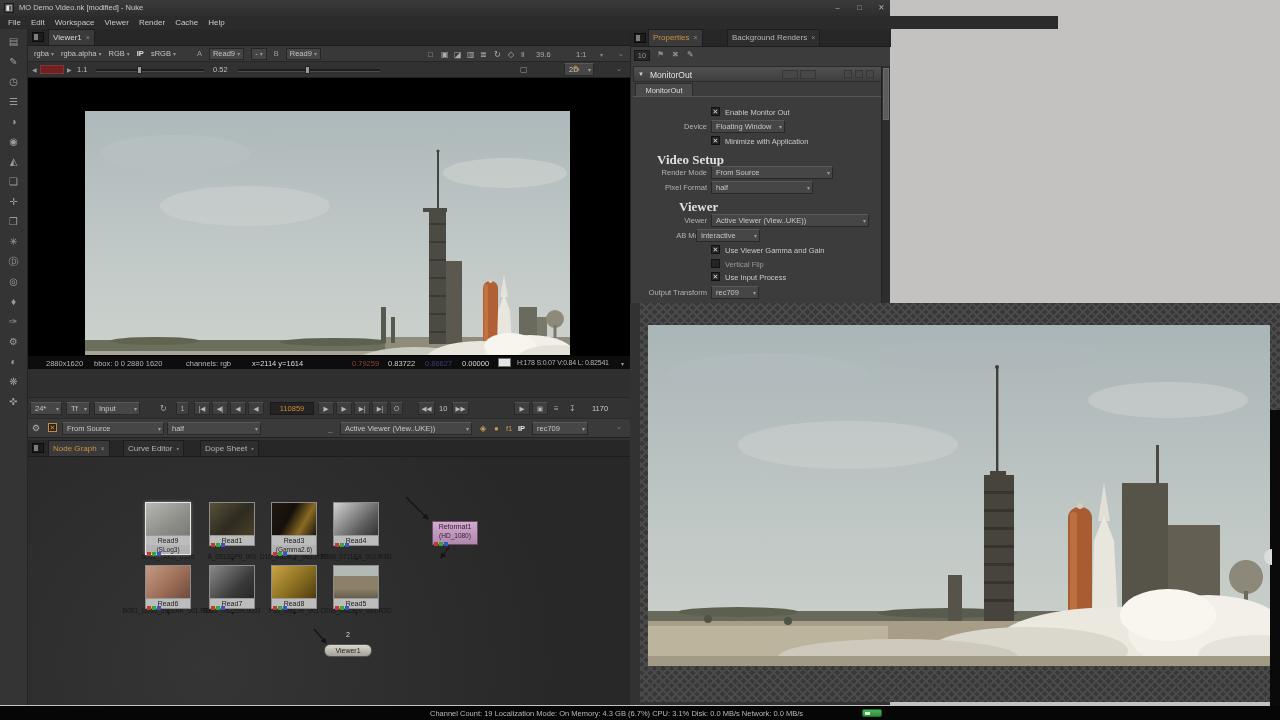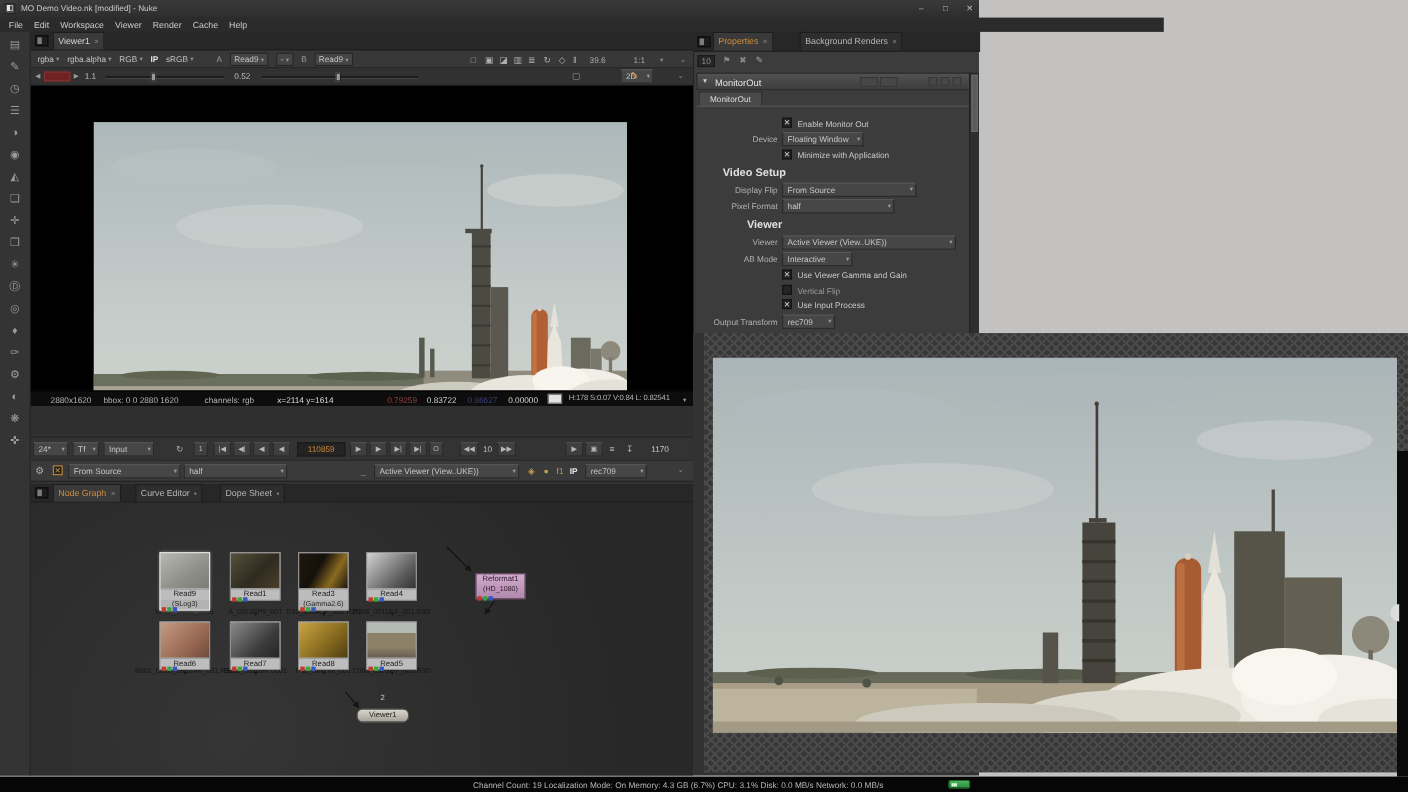--- a/index.html
+++ b/index.html
@@ -23,21 +23,21 @@
   .tab.hot{color:#cf8f3f;}
   .tab.idle{background:#2e2e2e;color:#b5b5b5;}
   .pic{position:absolute;width:12px;height:10px;background:#1c1c1c;border:1px solid #0c0c0c;}
   .pic:before{content:"";position:absolute;left:1px;top:1px;width:4px;height:6px;background:#7d7d7d;}
   .dd{position:absolute;height:13px;background:#464646;border:1px solid #282828;border-top-color:#585858;
       color:#c6c6c6;font-size:7.5px;line-height:11px;padding:0 10px 0 4px;white-space:nowrap;overflow:hidden;}
   .dd .car{position:absolute;right:2px;top:1px;color:#9a9a9a;font-size:6px;font-style:normal;}
   .btn{position:absolute;height:13px;background:#3f3f3f;border:1px solid #292929;border-top-color:#505050;
        color:#b8b8b8;font-size:6.5px;text-align:center;line-height:11px;}
   .lbl{position:absolute;color:#b2b2b2;font-size:7.5px;white-space:nowrap;}
-  .boldlbl{position:absolute;color:#e0e0e0;font-weight:bold;font-size:10px;white-space:nowrap;}
+  .boldlbl{position:absolute;color:#e0e0e0;font-weight:bold;font-size:13px;white-space:nowrap;font-family:Liberation Serif, serif;}
   .cb{position:absolute;width:9px;height:9px;background:#242424;border:1px solid #121212;
       text-align:center;line-height:8px;}
   .cb i{font-style:normal;color:#dedede;font-size:7px;}
   .icn{position:absolute;font-style:normal;color:#adadad;}
   
   .vtb1{background:#383838;border-bottom:1px solid #262626;display:flex;align-items:center;gap:7px;padding-left:6px;}
   .vtb1 span{font-size:7.5px;color:#c4c4c4;white-space:nowrap;}
   .vtb1 .c{color:#8f8f8f;font-size:6px;}
   .vtb2{background:#313131;border-bottom:1px solid #1f1f1f;}
   .mini{display:inline-block;background:#454545;border:1px solid #262626;padding:0 3px;line-height:10px;height:12px;}
@@ -463,33 +463,33 @@
       <span class="lbl" style="left:94px;top:79px;color:#c9c9c9;">Enable Monitor Out</span>
 
       <span class="lbl" style="left:0;top:93px;width:76px;text-align:right;">Device</span>
       <span class="dd" style="left:80px;top:91px;width:74px;"><span>Floating Window</span><i class="car">▾</i></span>
 
       <span class="cb" style="left:80px;top:107px;"><i>✕</i></span>
       <span class="lbl" style="left:94px;top:108px;color:#c9c9c9;">Minimize with Application</span>
 
       <span class="boldlbl" style="left:26px;top:123px;">Video Setup</span>
 
-      <span class="lbl" style="left:0;top:139px;width:76px;text-align:right;">Display Flip</span>
+      <span class="lbl" style="left:0;top:139px;width:76px;text-align:right;">Render Mode</span>
       <span class="dd" style="left:80px;top:137px;width:122px;"><span>From Source</span><i class="car">▾</i></span>
 
       <span class="lbl" style="left:0;top:154px;width:76px;text-align:right;">Pixel Format</span>
       <span class="dd" style="left:80px;top:152px;width:102px;"><span>half</span><i class="car">▾</i></span>
 
       <span class="boldlbl" style="left:48px;top:170px;">Viewer</span>
 
       <span class="lbl" style="left:0;top:187px;width:76px;text-align:right;">Viewer</span>
       <span class="dd" style="left:80px;top:185px;width:158px;"><span>Active Viewer (View..UKE))</span><i class="car">▾</i></span>
 
       <span class="lbl" style="left:0;top:202px;width:76px;text-align:right;">AB Mode</span>
-      <span class="dd" style="left:80px;top:200px;width:64px;"><span>Interactive</span><i class="car">▾</i></span>
+      <span class="dd" style="left:65px;top:200px;width:64px;"><span>Interactive</span><i class="car">▾</i></span>
 
       <span class="cb" style="left:80px;top:216px;"><i>✕</i></span>
       <span class="lbl" style="left:94px;top:217px;color:#c9c9c9;">Use Viewer Gamma and Gain</span>
 
       <span class="cb" style="left:80px;top:230px;"></span>
       <span class="lbl" style="left:94px;top:231px;color:#9a9a9a;">Vertical Flip</span>
 
       <span class="cb" style="left:80px;top:243px;"><i>✕</i></span>
       <span class="lbl" style="left:94px;top:244px;color:#c9c9c9;">Use Input Process</span>
 

